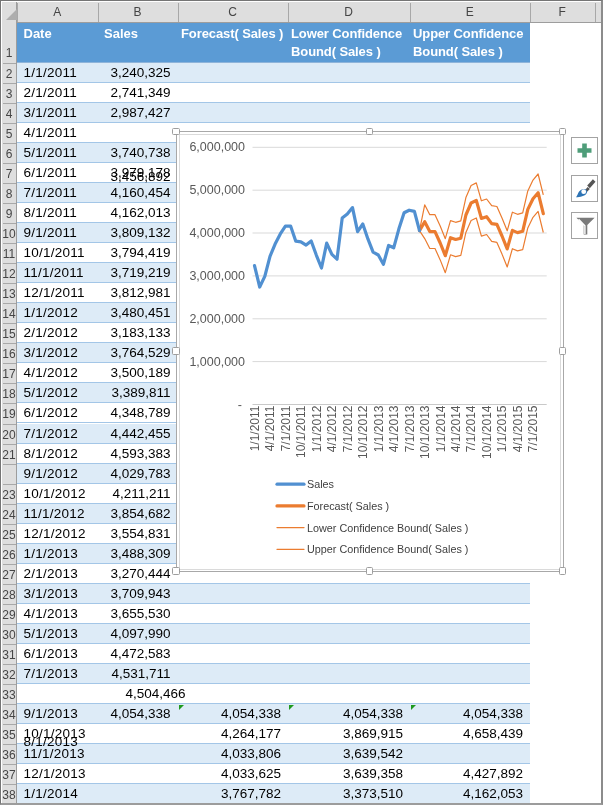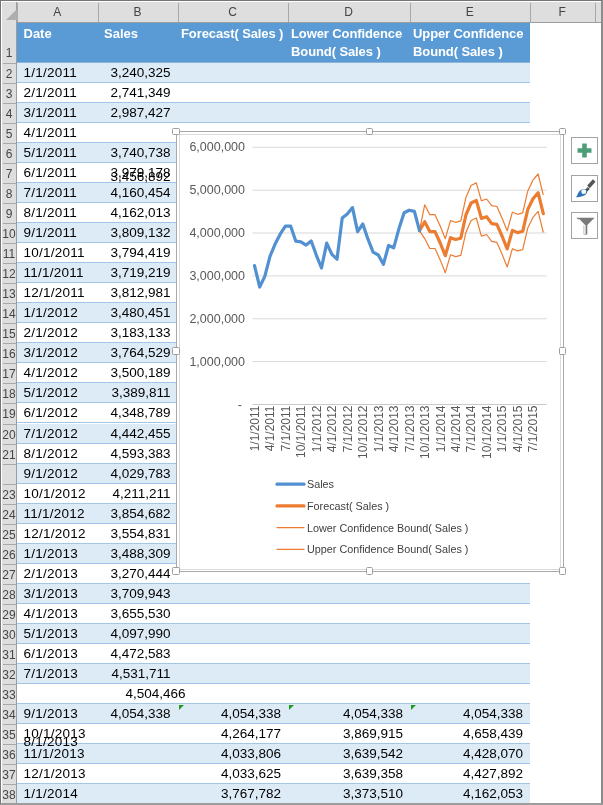--- a/index.html
+++ b/index.html
@@ -220,21 +220,20 @@
 <div class="cell num" style="left:112px;width:72.5px;top:683.1500000000001px;">4,504,466</div>
 <div class="cell num" style="left:97px;width:72.5px;top:703.2px;">4,054,338</div>
 <div class="cell num" style="left:180px;width:100px;top:703.2px;">4,054,338</div>
 <div class="cell num" style="left:290px;width:112px;top:703.2px;">4,054,338</div>
 <div class="cell num" style="left:410px;width:112px;top:703.2px;">4,054,338</div>
 <div class="cell num" style="left:180px;width:100px;top:723.25px;">4,264,177</div>
 <div class="cell num" style="left:290px;width:112px;top:723.25px;">3,869,915</div>
 <div class="cell num" style="left:410px;width:112px;top:723.25px;">4,658,439</div>
 <div class="cell num" style="left:180px;width:100px;top:743.3000000000001px;">4,033,806</div>
 <div class="cell num" style="left:290px;width:112px;top:743.3000000000001px;">3,639,542</div>
-<div class="cell num" style="left:410px;width:112px;top:743.3000000000001px;">4,428,070</div>
 <div class="cell num" style="left:180px;width:100px;top:763.35px;">4,033,625</div>
 <div class="cell num" style="left:290px;width:112px;top:763.35px;">3,639,358</div>
 <div class="cell num" style="left:410px;width:112px;top:763.35px;">4,427,892</div>
 <div class="cell num" style="left:180px;width:100px;top:783.4000000000001px;">3,767,782</div>
 <div class="cell num" style="left:290px;width:112px;top:783.4000000000001px;">3,373,510</div>
 <div class="cell num" style="left:410px;width:112px;top:783.4000000000001px;">4,162,053</div>
 <div class="tri" style="left:177.5px;top:704.2px;"></div>
 <div class="tri" style="left:287.5px;top:704.2px;"></div>
 <div class="tri" style="left:409.5px;top:704.2px;"></div>
 <div class="abs" style="left:175px;top:130px;width:387.5px;height:441px;background:#fff;border:1px solid #a8a8a8;"></div>

